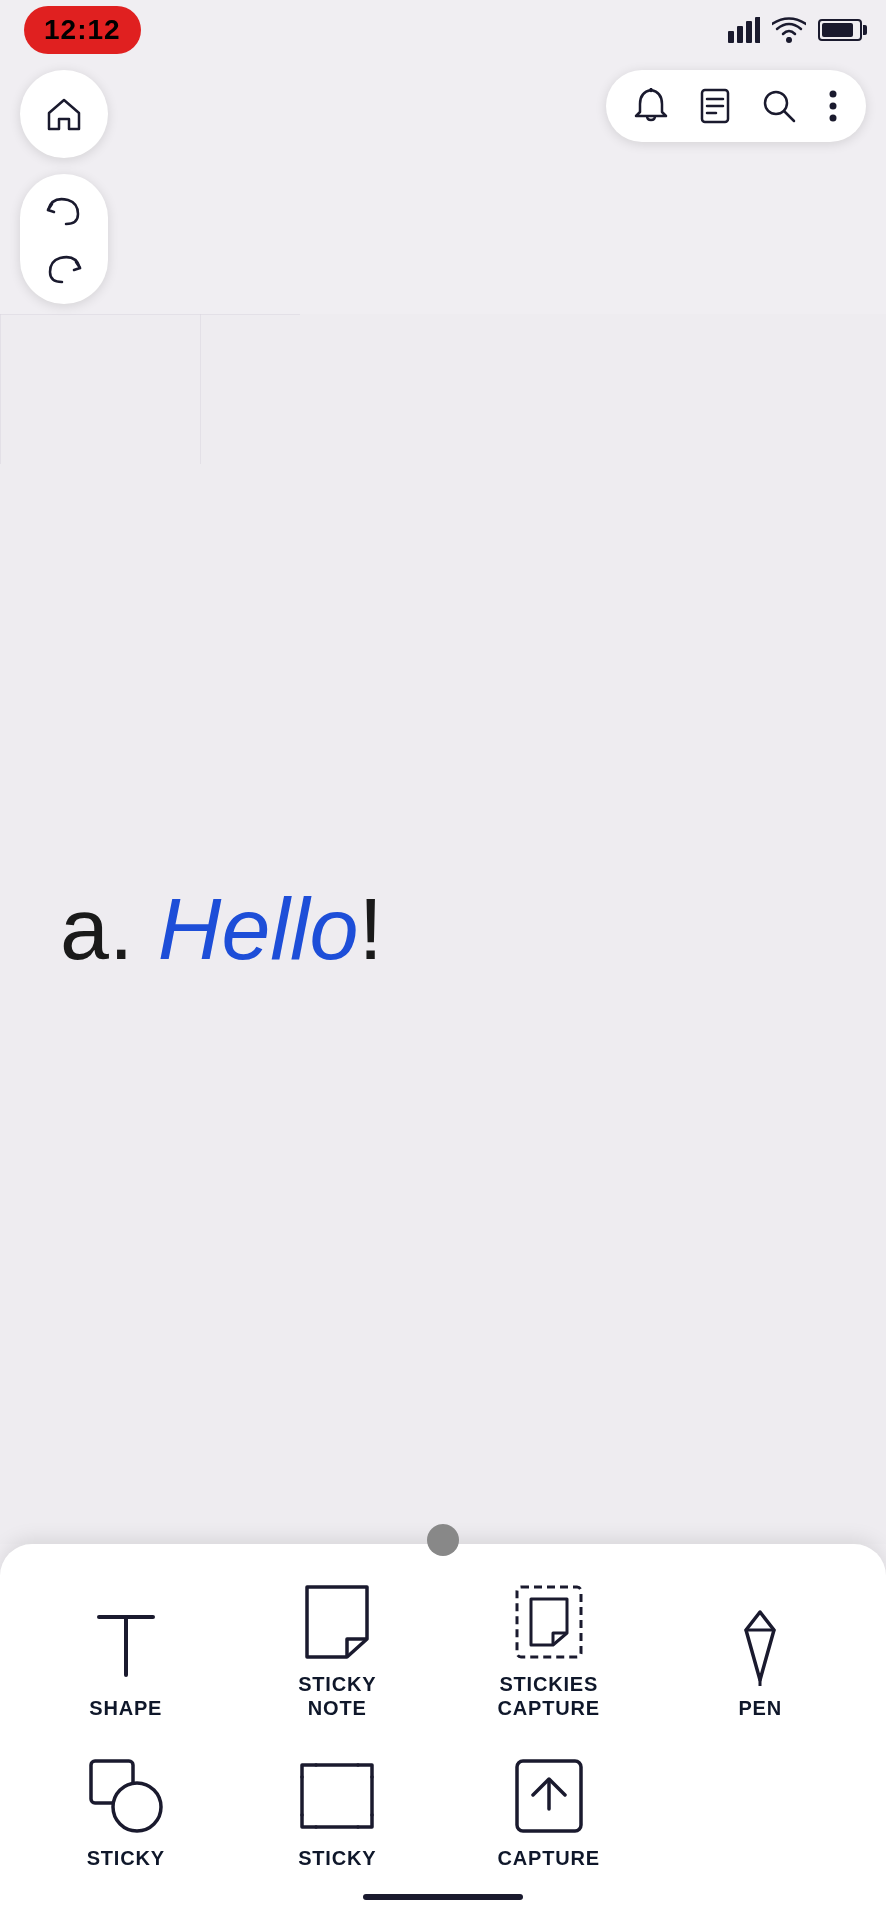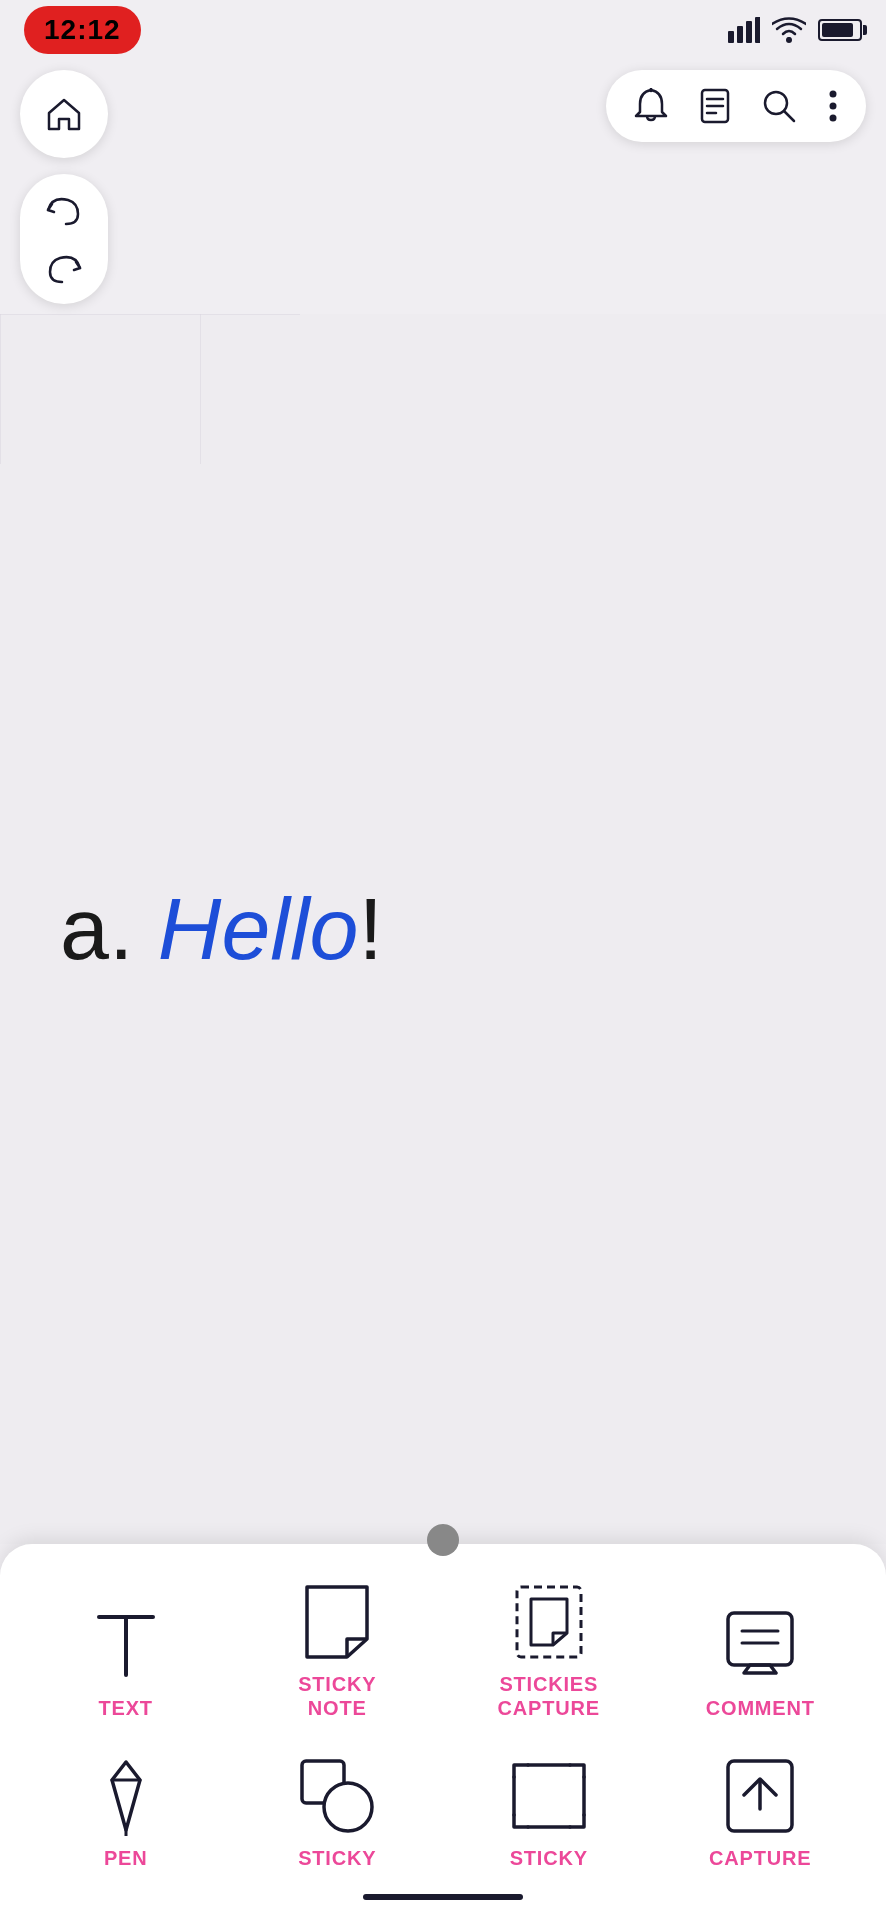--- a/index.html
+++ b/index.html
@@ -207,21 +207,21 @@
       align-items: center;
       justify-content: center;
       width: 80px;
       height: 80px;
     }
 
     .tool-label {
       font-size: 20px;
       font-weight: 600;
       letter-spacing: 0.8px;
-      color: #ec4899;
+      color: #0f172a;
       text-align: center;
       line-height: 1.2;
     }
 
     .home-indicator {
       width: 160px;
       height: 6px;
       background: #1a1a2e;
       border-radius: 3px;
       margin: 14px auto 0;
@@ -361,21 +361,21 @@
 
   <div class="toolbar-grid">
 
     <div class="tool-item">
       <div class="tool-icon-area">
         <svg width="70" height="78" viewBox="0 0 70 78">
           <line x1="35" y1="10" x2="35" y2="68" stroke="#1a1a2e" stroke-width="4" stroke-linecap="round"></line>
           <line x1="8" y1="10" x2="62" y2="10" stroke="#1a1a2e" stroke-width="4" stroke-linecap="round"></line>
         </svg>
       </div>
-      <span class="tool-label">TEXT</span>
+      <span class="tool-label">SHAPE</span>
     </div>
 
     <div class="tool-item">
       <div class="tool-icon-area">
         <svg width="72" height="78" viewBox="0 0 72 78">
           <path d="M6 4 L66 4 L66 56 L46 74 L6 74 Z" stroke="#1a1a2e" stroke-width="3.5" fill="none" stroke-linejoin="round"></path>
           <path d="M46 74 L46 56 L66 56" stroke="#1a1a2e" stroke-width="3.5" fill="none" stroke-linejoin="round"></path>
         </svg>
       </div>
       <span class="tool-label" style="white-space:pre-line; text-align:center;">STICKY
@@ -389,31 +389,20 @@
           <rect x="4" y="4" width="64" height="70" rx="4" stroke="#1a1a2e" stroke-width="3" fill="none" stroke-dasharray="8,5"></rect>
 
           <path d="M18 16 L54 16 L54 50 L40 62 L18 62 Z" stroke="#1a1a2e" stroke-width="3" fill="none" stroke-linejoin="round"></path>
           <path d="M40 62 L40 50 L54 50" stroke="#1a1a2e" stroke-width="3" fill="none" stroke-linejoin="round"></path>
         </svg>
       </div>
       <span class="tool-label" style="white-space:pre-line; text-align:center;">STICKIES
 CAPTURE</span>
     </div>
 
-    <div class="tool-item">
-      <div class="tool-icon-area">
-        <svg width="72" height="78" viewBox="0 0 72 78">
-          <rect x="4" y="6" width="64" height="52" rx="6" stroke="#1a1a2e" stroke-width="3.5" fill="none"></rect>
-          <path d="M20 66 L26 58 L46 58 L52 66 Z" stroke="#1a1a2e" stroke-width="3.5" fill="none" stroke-linejoin="round"></path>
-          <line x1="18" y1="24" x2="54" y2="24" stroke="#1a1a2e" stroke-width="3" stroke-linecap="round"></line>
-          <line x1="18" y1="36" x2="54" y2="36" stroke="#1a1a2e" stroke-width="3" stroke-linecap="round"></line>
-        </svg>
-      </div>
-      <span class="tool-label">COMMENT</span>
-    </div>
 
     <div class="tool-item">
       <div class="tool-icon-area">
         <svg width="64" height="80" viewBox="0 0 64 80">
           <path d="M32 6 L46 24 L32 74 L18 24 Z" stroke="#1a1a2e" stroke-width="3.5" fill="none" stroke-linejoin="round"></path>
           <line x1="18" y1="24" x2="46" y2="24" stroke="#1a1a2e" stroke-width="3" stroke-linecap="round"></line>
           <line x1="32" y1="74" x2="32" y2="80" stroke="#1a1a2e" stroke-width="3" stroke-linecap="round"></line>
         </svg>
       </div>
       <span class="tool-label">PEN</span>

